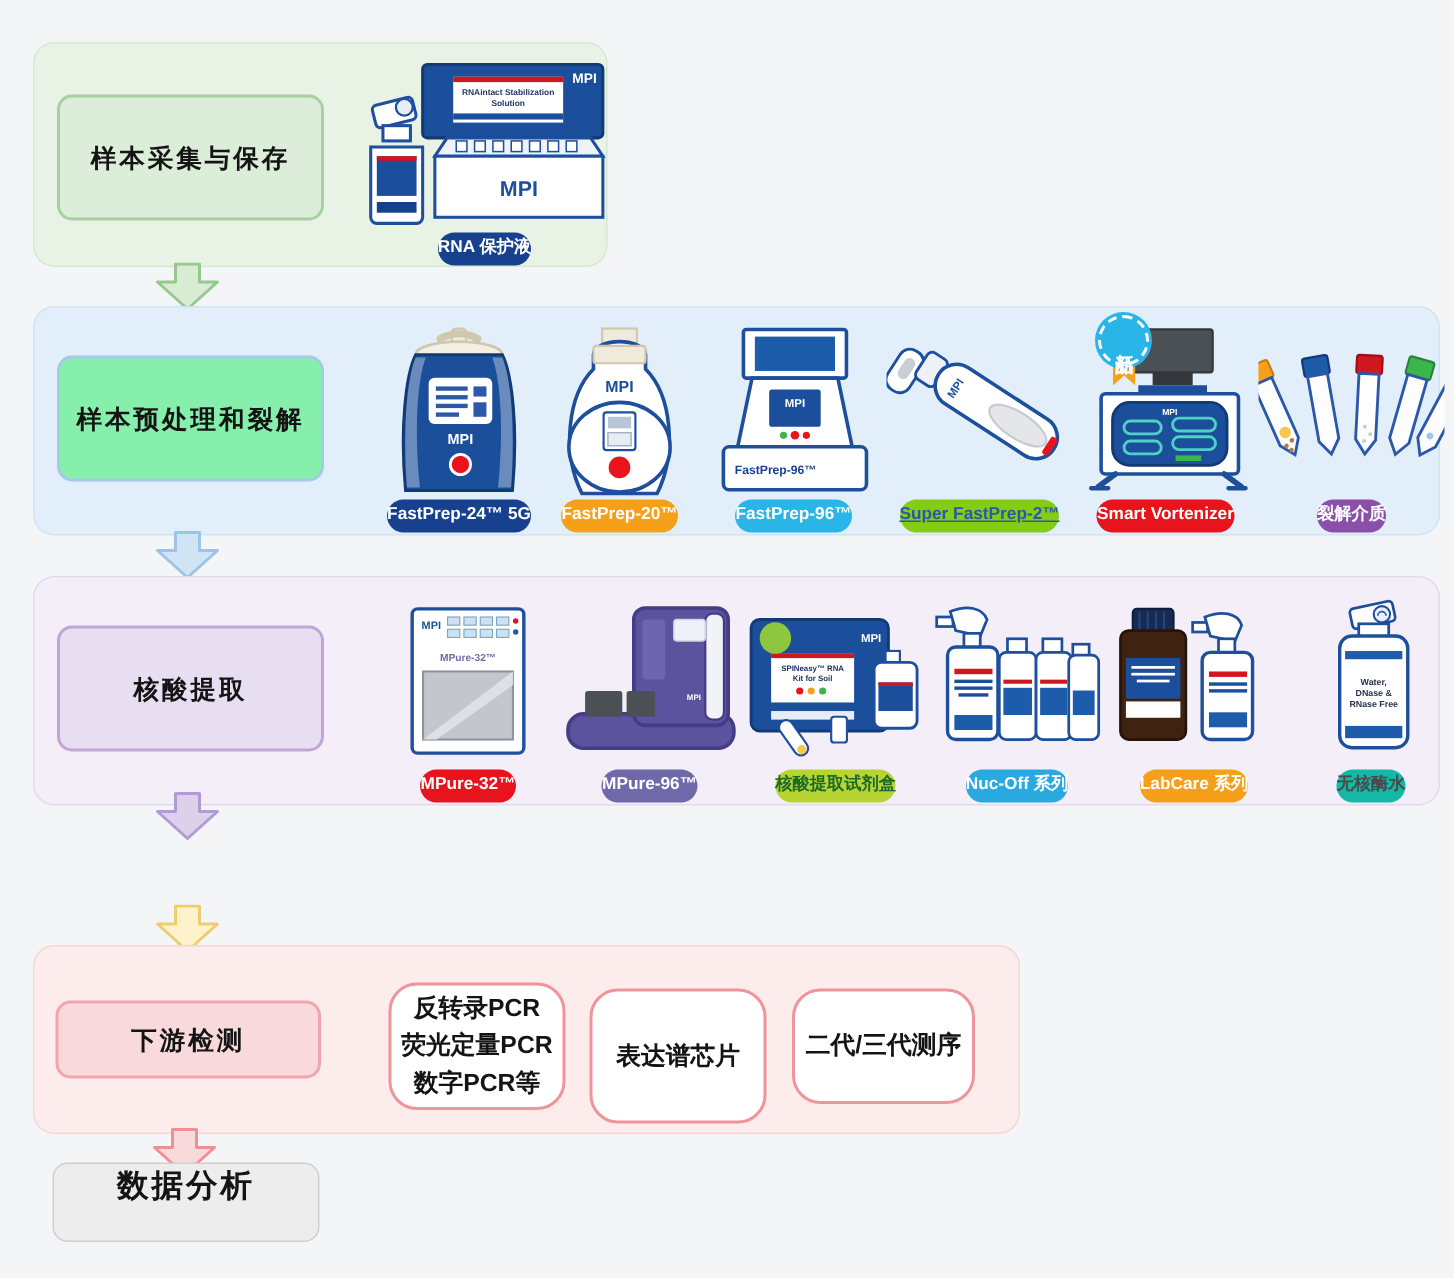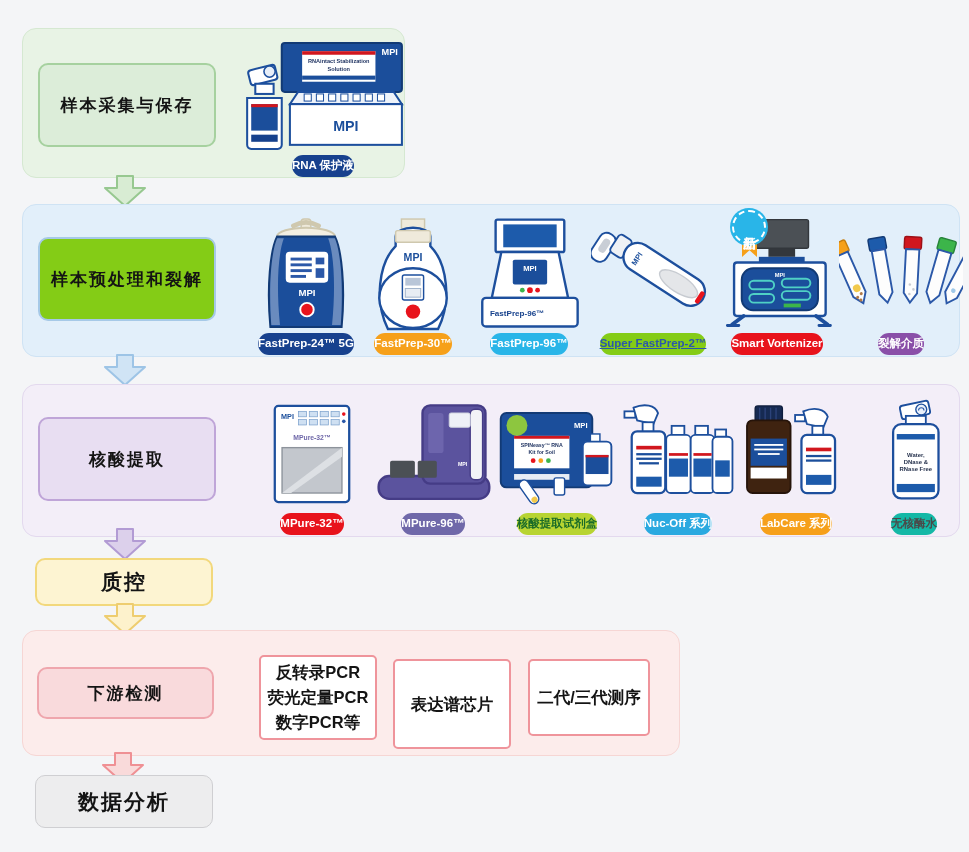--- a/index.html
+++ b/index.html
@@ -9,45 +9,45 @@
 
   .stage { position:absolute; border-radius:14px; }
   .stage-collect  { left:22px;  top:28px;  width:383px; height:150px; background:#e8f3e5; border:1px solid #d5e8d1; }
   .stage-pretreat { left:22px;  top:204px; width:938px; height:153px; background:#e2effa; border:1px solid #cfe3f4; }
   .stage-extract  { left:22px;  top:384px; width:938px; height:153px; background:#f3eef8; border:1px solid #e3d9ee; }
   .stage-detect   { left:22px;  top:630px; width:658px; height:126px; background:#fceceb; border:1px solid #f6d6d4; }
 
   .label-box { position:absolute; display:flex; align-items:center; justify-content:center;
                border-radius:10px; font-size:17px; font-weight:700; color:#141414; letter-spacing:2px; white-space:nowrap; }
   .label-collect  { left:15px; top:34px; width:178px; height:84px; background:#dcedd9; border:2px solid #a6d19f; }
-  .label-pretreat { left:15px; top:32px; width:178px; height:84px; background:#84cc16; border:2px solid #a6c9e7; }
+  .label-pretreat { left:15px; top:32px; width:178px; height:84px; background:#86efac; border:2px solid #a6c9e7; }
   .label-extract  { left:15px; top:32px; width:178px; height:84px; background:#e8def2; border:2px solid #bfa5d8; }
   .label-detect   { left:14px; top:36px; width:177px; height:52px; background:#f9dadc; border:2px solid #efa6ad; }
 
   .qc-box   { position:absolute; left:35px; top:558px; width:178px; height:48px; background:#fdf4d2; border:2px solid #f2d87c;
               border-radius:10px; display:flex; align-items:center; justify-content:center; font-size:21px; font-weight:700; color:#141414; letter-spacing:2px; }
   .data-box { position:absolute; left:35px; top:775px; width:178px; height:53px; background:#ededee; border:1.5px solid #cfcfd2;
-              border-radius:10px; display:flex; align-items:center; justify-content:center; font-size:21px; font-weight:700; color:#141414; letter-spacing:2px; }
+              border-radius:10px; display:flex; align-items:flex-start; justify-content:center; font-size:21px; font-weight:700; color:#141414; letter-spacing:2px; }
 
   .arrow { position:absolute; line-height:0; }
   .arrow-1 { left:103px; top:175px; }
   .arrow-2 { left:103px; top:354px; }
   .arrow-3 { left:103px; top:528px; }
   .arrow-4 { left:103px; top:603px; }
   .arrow-5 { left:101px; top:752px; }
 
   .products { position:absolute; left:230px; top:4px; width:706px; height:146px; display:flex; }
   .cell { flex:1 1 0; position:relative; display:flex; flex-direction:column; align-items:center; justify-content:flex-end; }
   .art { display:flex; align-items:flex-end; justify-content:center; margin-bottom:2px; }
   .badge { border-radius:999px; padding:3px 0; font-size:11.5px; font-weight:700; white-space:nowrap; line-height:1.35; }
 
   .single-product { position:absolute; left:210px; top:8px; width:180px; height:140px;
                     display:flex; flex-direction:column; align-items:center; justify-content:flex-end; }
 
-  .method-box { position:absolute; background:#ffffff; border:2px solid #ef949b; border-radius:5px;
+  .method-box { position:absolute; background:#ffffff; border:2px solid #ef949b; border-radius:19px;
                 display:flex; flex-direction:column; align-items:center; justify-content:center;
                 font-size:16.5px; font-weight:700; color:#141414; line-height:1.5; text-align:center; }
   .method-1 { left:236px; top:24px; width:118px; height:85px; }
   .method-2 { left:370px; top:28px; width:118px; height:90px; }
   .method-3 { left:505px; top:28px; width:122px; height:77px; }
 
   .new-badge-wrap { position:absolute; left:16px; top:0px; width:40px; height:54px; z-index:3; }
   .new-ribbon { position:absolute; left:11px; top:24px; width:15px; height:24px; background:#f6a01a;
                 clip-path:polygon(0 0,100% 0,100% 100%,50% 72%,0 100%); }
   .new-circle { position:absolute; left:1px; top:1px; width:34px; height:34px; border-radius:50%; background:#29b5e8;
@@ -145,21 +145,21 @@
             <path d="M30,116 C16,88 20,48 38,30 L38,20 a18,9 0 0 1 36,0 L74,30 C92,48 96,88 82,116 Z" fill="#fff" stroke="#1d4f9d" stroke-width="2.5"></path>
             <rect x="38" y="14" width="36" height="12" rx="2" fill="#efeadb" stroke="#cfc8ae" stroke-width="1.5"></rect>
             <text x="56" y="46" font-size="11" font-weight="bold" fill="#1b4e9b" text-anchor="middle">MPI</text>
             <ellipse cx="56" cy="84" rx="35" ry="31" fill="#fff" stroke="#1d4f9d" stroke-width="2.5"></ellipse>
             <rect x="45" y="60" width="22" height="26" rx="2" fill="#fff" stroke="#1d4f9d" stroke-width="1.5"></rect>
             <rect x="48" y="63" width="16" height="8" fill="#b9c6d8"></rect>
             <rect x="48" y="74" width="16" height="9" fill="#e8edf4" stroke="#9fb2ca" stroke-width="1"></rect>
             <circle cx="56" cy="98" r="7.5" fill="#e8131c"></circle>
           </svg>
         </div>
-        <div class="badge" style="background: rgb(246, 160, 26); color: rgb(255, 255, 255);">FastPrep-30™</div>
+        <div class="badge" style="background: rgb(246, 160, 26); color: rgb(255, 255, 255);">FastPrep-20™</div>
       </div>
 
       <div class="cell">
         <div class="art">
           <svg width="124" height="114" viewBox="0 0 130 118">
             <rect x="30" y="2" width="72" height="34" rx="2" fill="#fff" stroke="#1d4f9d" stroke-width="2.5"></rect>
             <rect x="38" y="7" width="56" height="24" fill="#1d5bab"></rect>
             <polygon points="26,84 106,84 96,36 36,36" fill="#fff" stroke="#1d4f9d" stroke-width="2.5"></polygon>
             <rect x="48" y="44" width="36" height="26" rx="2" fill="#1b4e9b"></rect>
             <text x="66" y="56" font-size="8" font-weight="bold" fill="#fff" text-anchor="middle">MPI</text>
@@ -421,23 +421,20 @@
 
     </div>
   </section>
 
   <div class="arrow arrow-3">
     <svg width="44" height="32" viewBox="0 0 44 32">
         <path d="M14 1 H30 V13 H42 L22 31 L2 13 H14 Z" fill="#dcd0eb" stroke="#b29bd4" stroke-width="2" stroke-linejoin="round"></path>
       </svg>
   </div>
 
-  <div class="qc-box">
-    <span>质控</span>
-  </div>
 
   <div class="arrow arrow-4">
     <svg width="44" height="32" viewBox="0 0 44 32">
         <path d="M14 1 H30 V13 H42 L22 31 L2 13 H14 Z" fill="#fdf2cc" stroke="#eecd6f" stroke-width="2" stroke-linejoin="round"></path>
       </svg>
   </div>
 
   <section class="stage stage-detect">
     <div class="label-box label-detect">
       <span>下游检测</span>

